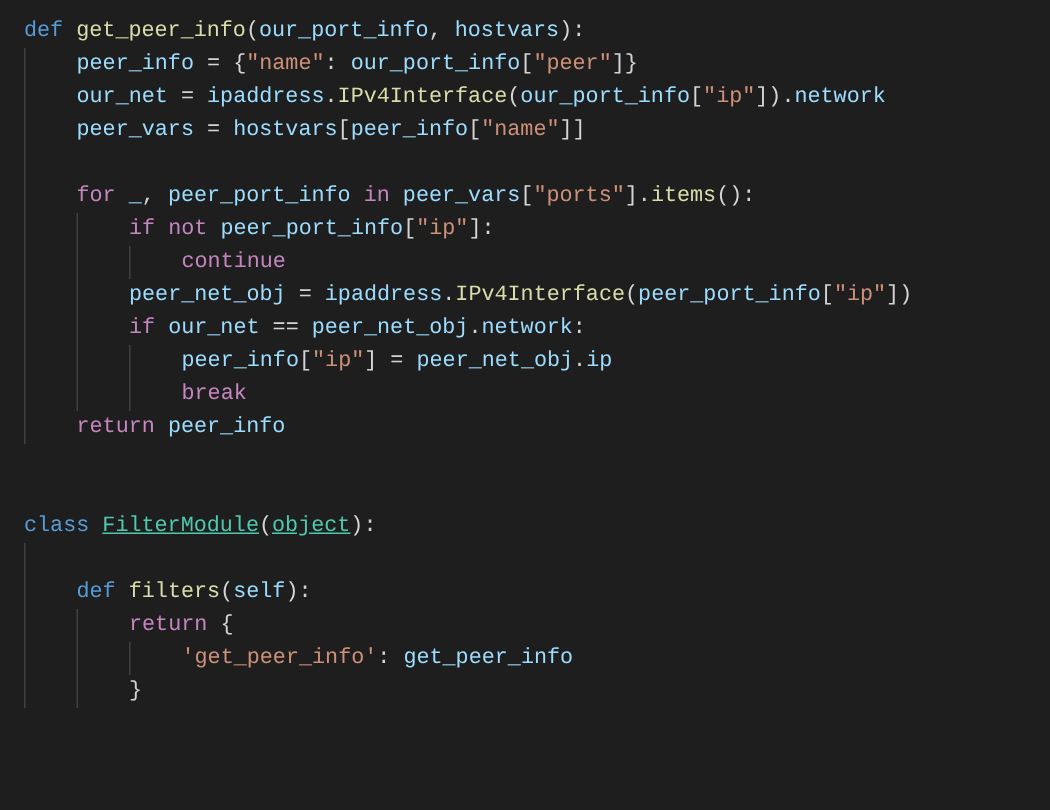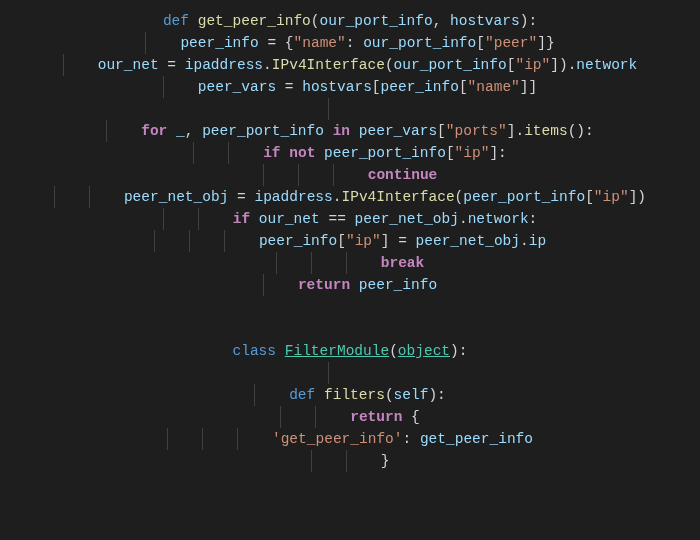--- a/index.html
+++ b/index.html
@@ -17,41 +17,40 @@
     font-size: 14.5px;
     line-height: 22px;
     color: #d4d4d4;
     white-space: pre;
     position: relative;
   }
   .line {
     display: block;
     position: relative;
     padding-left: 0;
-    text-align: center;
   }
   .igcell {
     display: inline-block;
     width: 35px; 
     position: relative;
     height: 22px;
     vertical-align: top;
   }
   .igcell::before {
     content: "";
     position: absolute;
     left: 0;
     top: 0;
     bottom: 0;
     width: 1px;
     background: #404040;
   }
   
   .kw { color: #569cd6; }            
-  .kw2 { color: #c586c0; font-weight: bold; }           
+  .kw2 { color: #c586c0; }           
   .fn { color: #dcdcaa; }            
   .cls { color: #4ec9b0; text-decoration: underline; }           
   .var { color: #9cdcfe; }           
   .str { color: #ce9178; }           
   .pun { color: #d4d4d4; }
 </style>
 </head>
 <body>
 
 <pre class="code" id="code-root"><span class="line"><span class="kw">def </span><span class="fn">get_peer_info</span><span class="pun">(</span><span class="var">our_port_info</span><span class="pun">, </span><span class="var">hostvars</span><span class="pun">):</span></span><span class="line"><span class="igcell"></span><span class="var">peer_info</span><span class="pun"> = {</span><span class="str">"name"</span><span class="pun">: </span><span class="var">our_port_info</span><span class="pun">[</span><span class="str">"peer"</span><span class="pun">]}</span></span><span class="line"><span class="igcell"></span><span class="var">our_net</span><span class="pun"> = </span><span class="var">ipaddress</span><span class="pun">.</span><span class="fn">IPv4Interface</span><span class="pun">(</span><span class="var">our_port_info</span><span class="pun">[</span><span class="str">"ip"</span><span class="pun">]).</span><span class="var">network</span></span><span class="line"><span class="igcell"></span><span class="var">peer_vars</span><span class="pun"> = </span><span class="var">hostvars</span><span class="pun">[</span><span class="var">peer_info</span><span class="pun">[</span><span class="str">"name"</span><span class="pun">]]</span></span><span class="line"><span class="igcell"></span><span>&nbsp;</span></span><span class="line"><span class="igcell"></span><span class="kw2">for </span><span class="var">_</span><span class="pun">, </span><span class="var">peer_port_info</span><span class="kw2"> in </span><span class="var">peer_vars</span><span class="pun">[</span><span class="str">"ports"</span><span class="pun">].</span><span class="fn">items</span><span class="pun">():</span></span><span class="line"><span class="igcell"></span><span class="igcell"></span><span class="kw2">if </span><span class="kw2">not </span><span class="var">peer_port_info</span><span class="pun">[</span><span class="str">"ip"</span><span class="pun">]:</span></span><span class="line"><span class="igcell"></span><span class="igcell"></span><span class="igcell"></span><span class="kw2">continue</span></span><span class="line"><span class="igcell"></span><span class="igcell"></span><span class="var">peer_net_obj</span><span class="pun"> = </span><span class="var">ipaddress</span><span class="pun">.</span><span class="fn">IPv4Interface</span><span class="pun">(</span><span class="var">peer_port_info</span><span class="pun">[</span><span class="str">"ip"</span><span class="pun">])</span></span><span class="line"><span class="igcell"></span><span class="igcell"></span><span class="kw2">if </span><span class="var">our_net</span><span class="pun"> == </span><span class="var">peer_net_obj</span><span class="pun">.</span><span class="var">network</span><span class="pun">:</span></span><span class="line"><span class="igcell"></span><span class="igcell"></span><span class="igcell"></span><span class="var">peer_info</span><span class="pun">[</span><span class="str">"ip"</span><span class="pun">] = </span><span class="var">peer_net_obj</span><span class="pun">.</span><span class="var">ip</span></span><span class="line"><span class="igcell"></span><span class="igcell"></span><span class="igcell"></span><span class="kw2">break</span></span><span class="line"><span class="igcell"></span><span class="kw2">return </span><span class="var">peer_info</span></span><span class="line"><span>&nbsp;</span></span><span class="line"><span>&nbsp;</span></span><span class="line"><span class="kw">class </span><span class="cls">FilterModule</span><span class="pun">(</span><span class="cls">object</span><span class="pun">):</span></span><span class="line"><span class="igcell"></span><span>&nbsp;</span></span><span class="line"><span class="igcell"></span><span class="kw">def </span><span class="fn">filters</span><span class="pun">(</span><span class="var">self</span><span class="pun">):</span></span><span class="line"><span class="igcell"></span><span class="igcell"></span><span class="kw2">return </span><span class="pun">{</span></span><span class="line"><span class="igcell"></span><span class="igcell"></span><span class="igcell"></span><span class="str">'get_peer_info'</span><span class="pun">: </span><span class="var">get_peer_info</span></span><span class="line"><span class="igcell"></span><span class="igcell"></span><span class="pun">}</span></span></pre>

